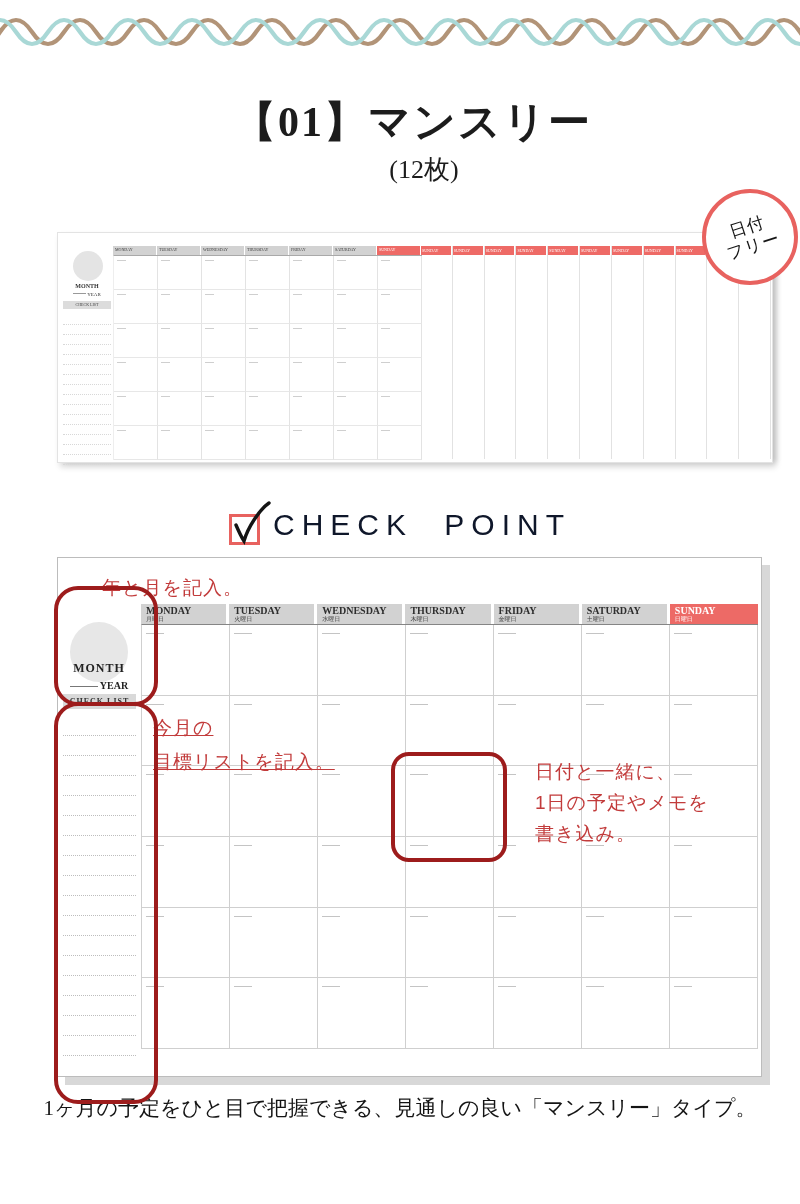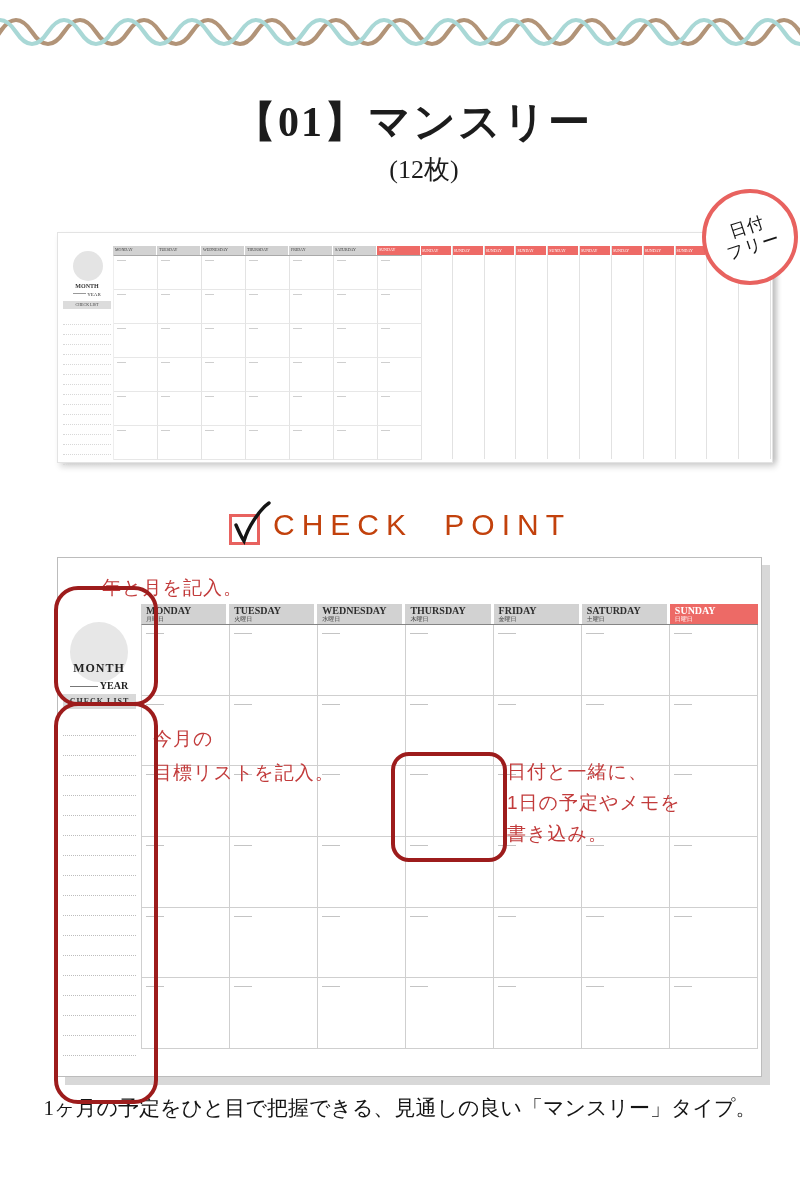--- a/index.html
+++ b/index.html
@@ -48,29 +48,29 @@
   .badge{position:absolute;left:702px;top:189px;width:88px;height:88px;border-radius:50%;
          background:#fff;border:4px solid #e8625f;z-index:6;display:flex;align-items:center;justify-content:center;}
   .badge-inner{transform:rotate(-18deg);text-align:center;font-size:17px;line-height:20px;
                color:#141414;font-weight:500;letter-spacing:1px;}
 
   
   .checkpoint{position:absolute;left:0;top:498px;width:800px;height:52px;display:flex;
               align-items:center;justify-content:center;gap:13px;}
   .cbx{position:relative;width:25px;height:25px;border:3px solid #e8625f;margin-top:10px;}
   .cbx svg{position:absolute;left:-3px;top:-18px;}
-  .cp-label{font-size:30px;letter-spacing:7px;word-spacing:16px;color:#c2410c;margin-top:2px;}
+  .cp-label{font-size:30px;letter-spacing:7px;word-spacing:16px;color:#0f172a;margin-top:2px;}
 
   
   .cal2{position:absolute;left:57px;top:557px;width:703px;height:518px;background:#fff;
         border:1px solid #bcbcbc;box-shadow:8px 8px 0 #d8d8d8;}
   .a-red{position:absolute;color:#c23b3b;font-size:19px;letter-spacing:1px;z-index:4;}
   .a1{left:44px;top:3px;margin-top:14px;}
-  .a2{left:95px;top:164px;line-height:34px;}
-  .a3{left:449px;top:198px;line-height:31px;}
+  .a2{left:95px;top:153px;line-height:34px;text-decoration:underline;}
+  .a3{left:449px;top:198px;line-height:31px;padding-left:28px;}
 
   .c2-circle{position:absolute;left:12px;top:64px;width:58px;height:60px;border-radius:50%;background:#e7e7e7;}
   .c2-month{position:absolute;left:0;top:103px;width:82px;text-align:center;
             font-family:"Liberation Serif",serif;font-size:12px;font-weight:bold;letter-spacing:1px;color:#222;}
   .c2-year{position:absolute;left:0;top:122px;width:82px;text-align:center;
            font-family:"Liberation Serif",serif;font-size:10px;font-weight:bold;color:#222;}
   .c2-year .ln{display:inline-block;width:28px;border-bottom:1px solid #777;vertical-align:2px;margin-right:2px;}
   .c2-cl{position:absolute;left:5px;top:136px;width:73px;height:15px;background:#d9d9d9;
          font-family:"Liberation Serif",serif;font-size:8px;font-weight:bold;line-height:15px;
          text-align:center;letter-spacing:1px;color:#333;}

